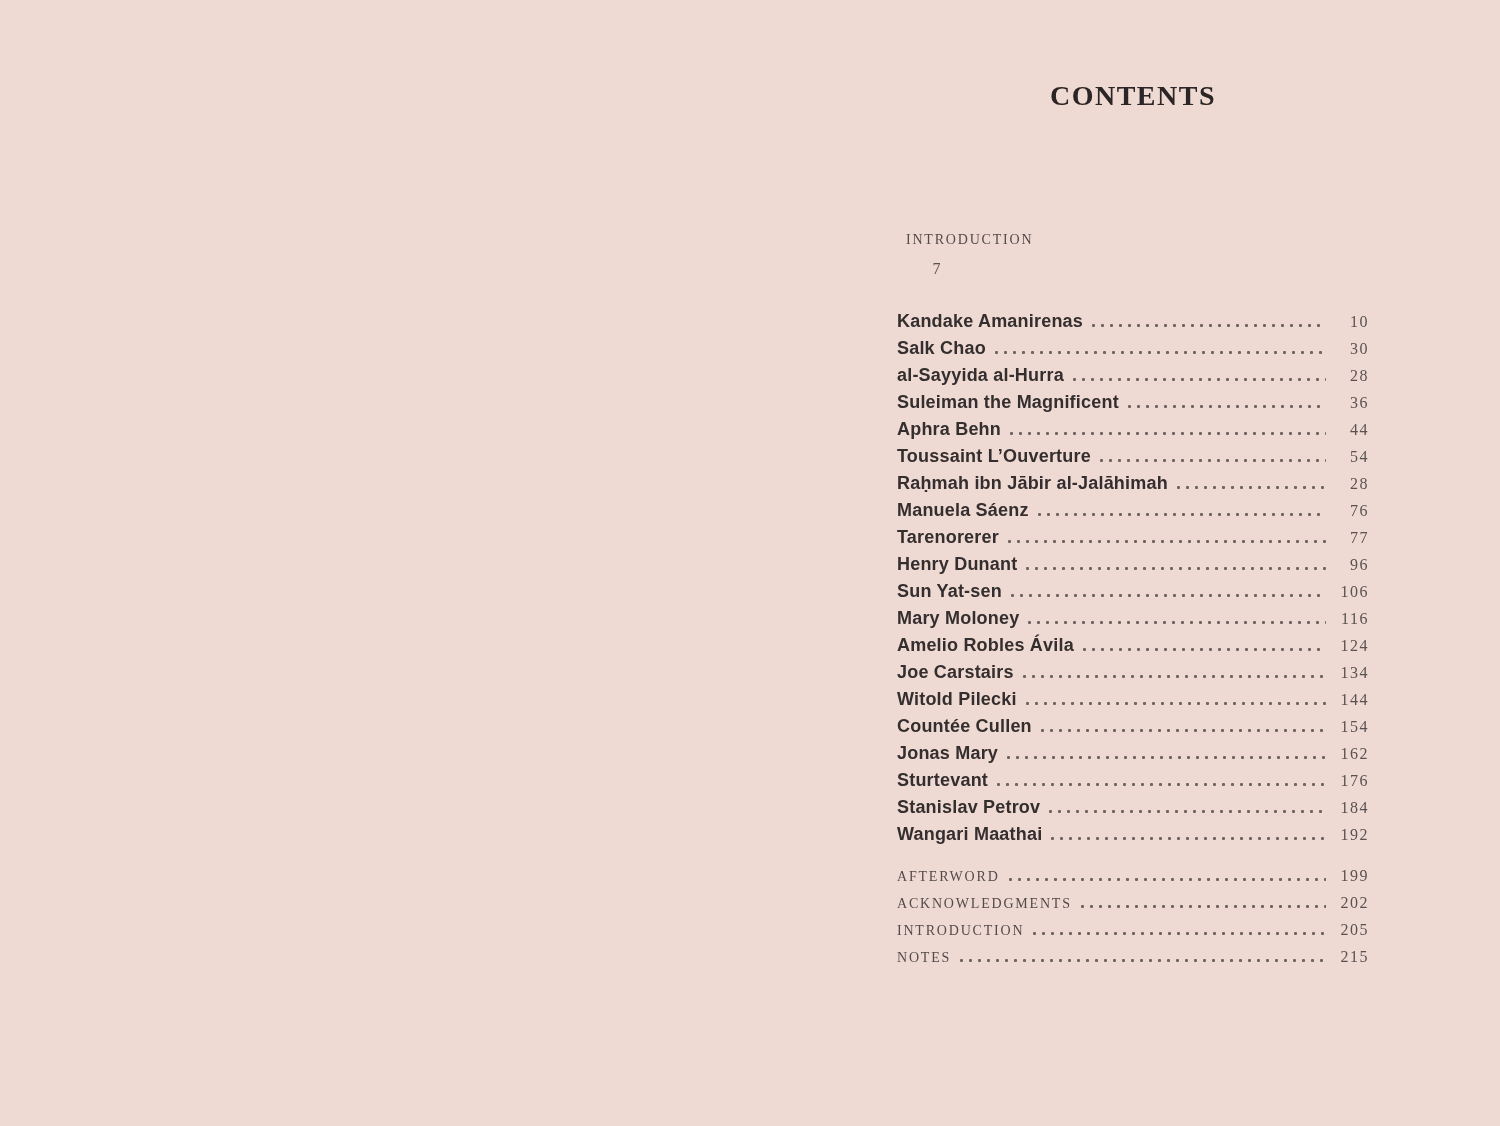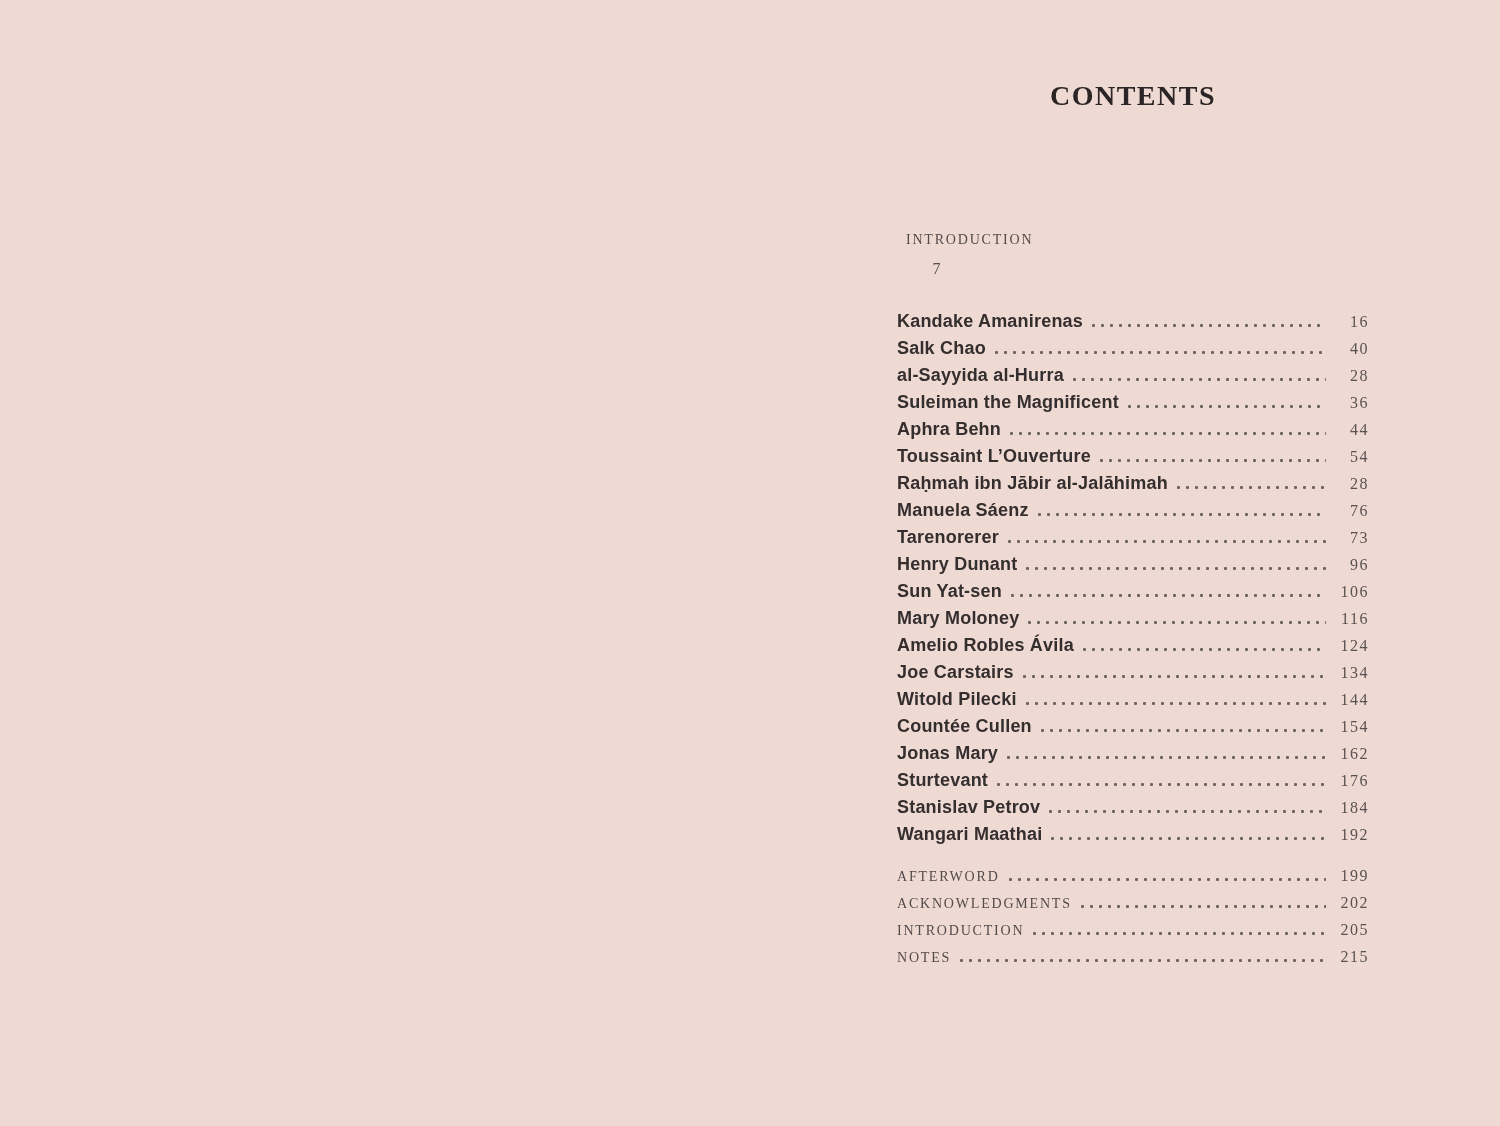--- a/index.html
+++ b/index.html
@@ -92,27 +92,27 @@
     <div class="row intro">
       <span class="sc-label">INTRODUCTION</span>
       <span class="leader"></span>
       <span class="page-num">7</span>
     </div>
 
     <div class="chapter-list">
   <div class="row">
     <span class="name">Kandake Amanirenas</span>
     <span class="leader"></span>
-    <span class="page-num">16</span>
+    <span class="page-num">10</span>
   </div>
 
   <div class="row">
     <span class="name">Salk Chao</span>
     <span class="leader"></span>
-    <span class="page-num">40</span>
+    <span class="page-num">30</span>
   </div>
 
   <div class="row">
     <span class="name">al-Sayyida al-Hurra</span>
     <span class="leader"></span>
     <span class="page-num">28</span>
   </div>
 
   <div class="row">
     <span class="name">Suleiman the Magnificent</span>
@@ -140,21 +140,21 @@
 
   <div class="row">
     <span class="name">Manuela Sáenz</span>
     <span class="leader"></span>
     <span class="page-num">76</span>
   </div>
 
   <div class="row">
     <span class="name">Tarenorerer</span>
     <span class="leader"></span>
-    <span class="page-num">73</span>
+    <span class="page-num">77</span>
   </div>
 
   <div class="row">
     <span class="name">Henry Dunant</span>
     <span class="leader"></span>
     <span class="page-num">96</span>
   </div>
 
   <div class="row">
     <span class="name">Sun Yat-sen</span>

